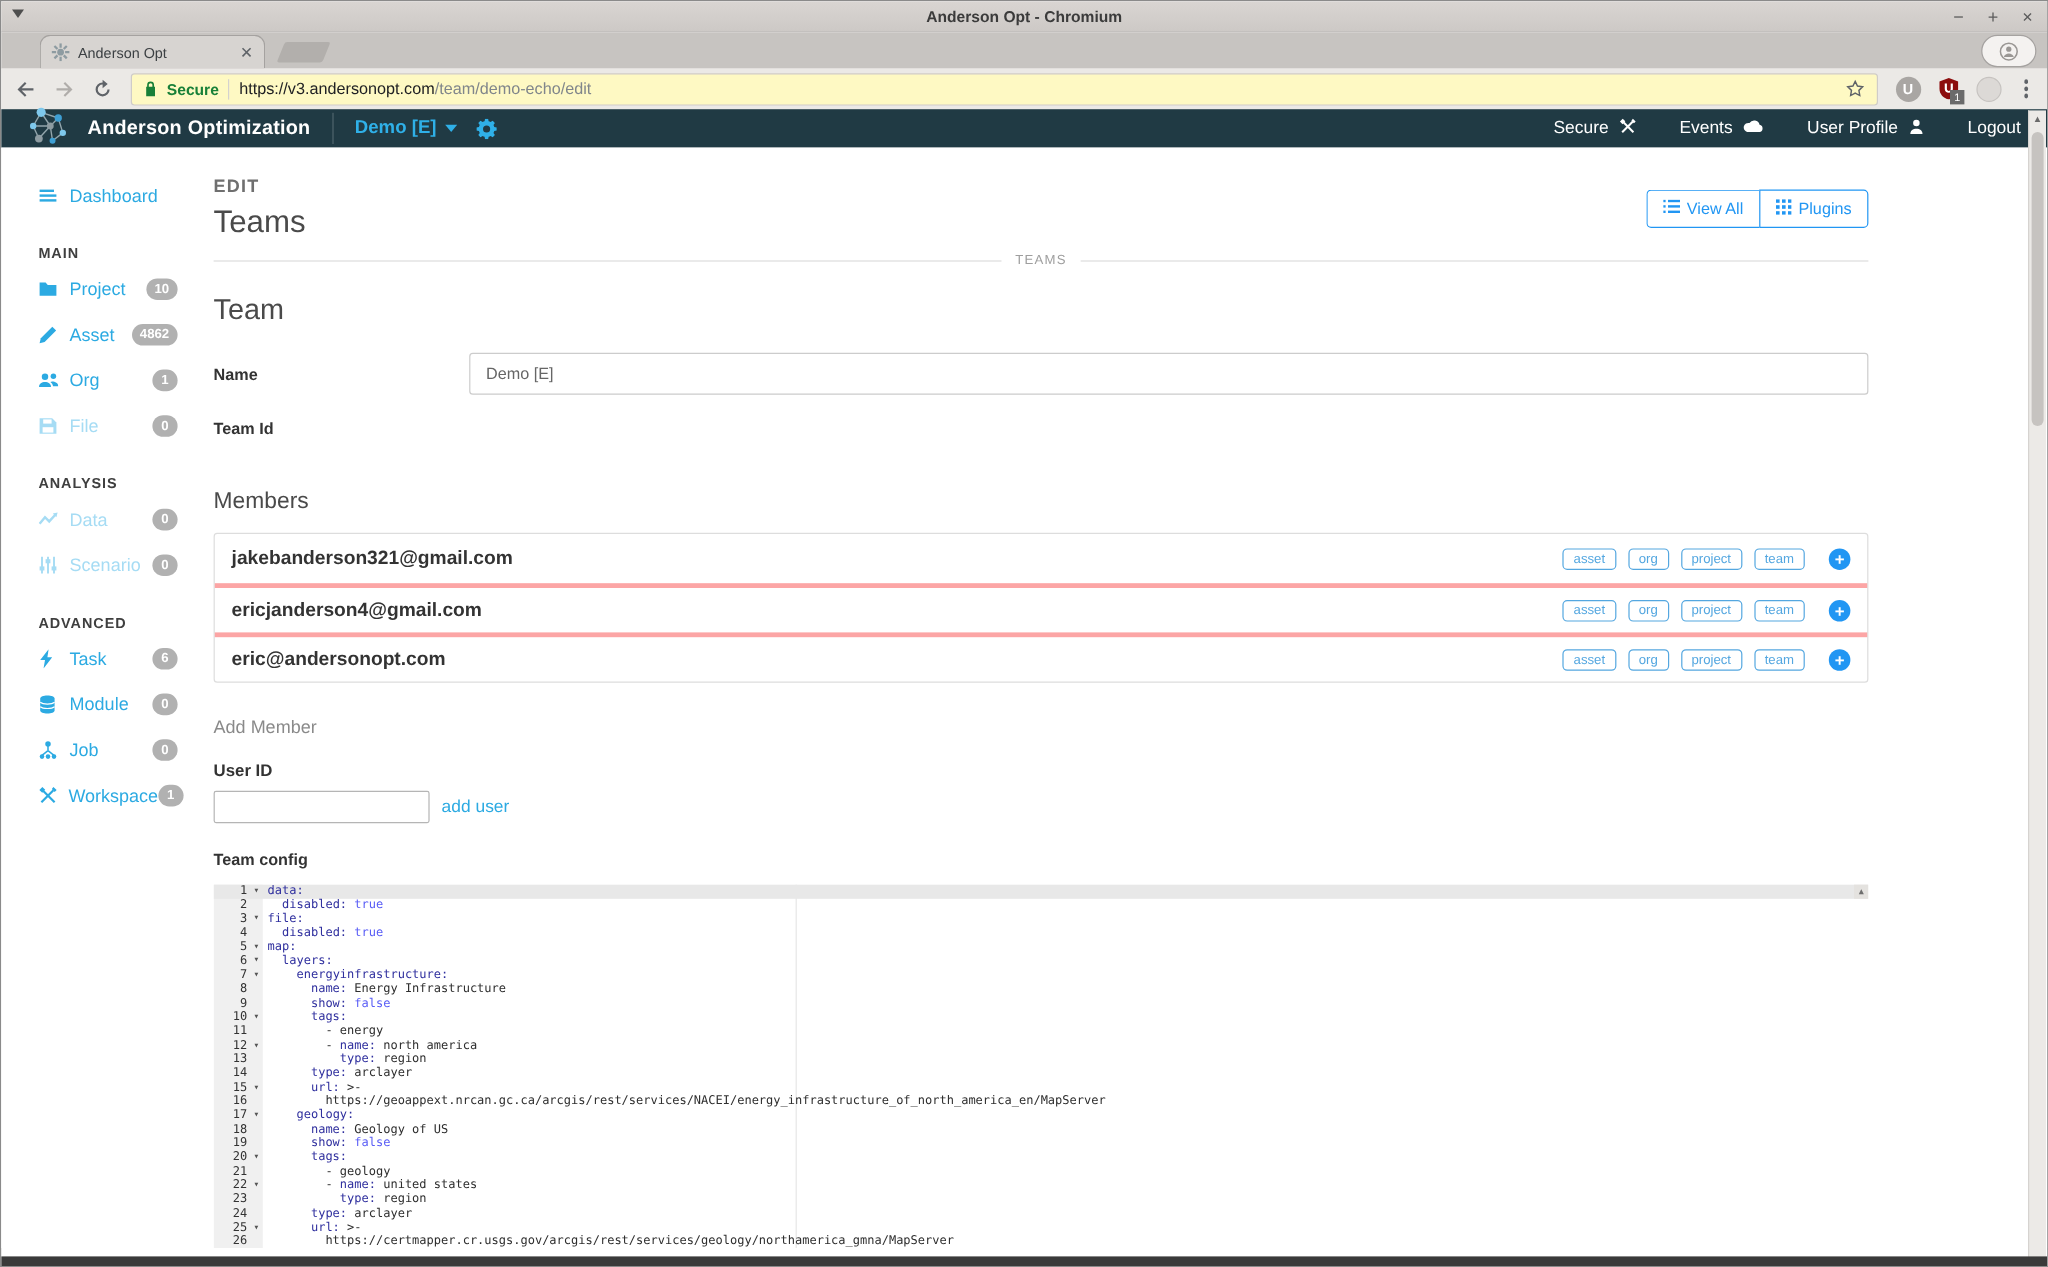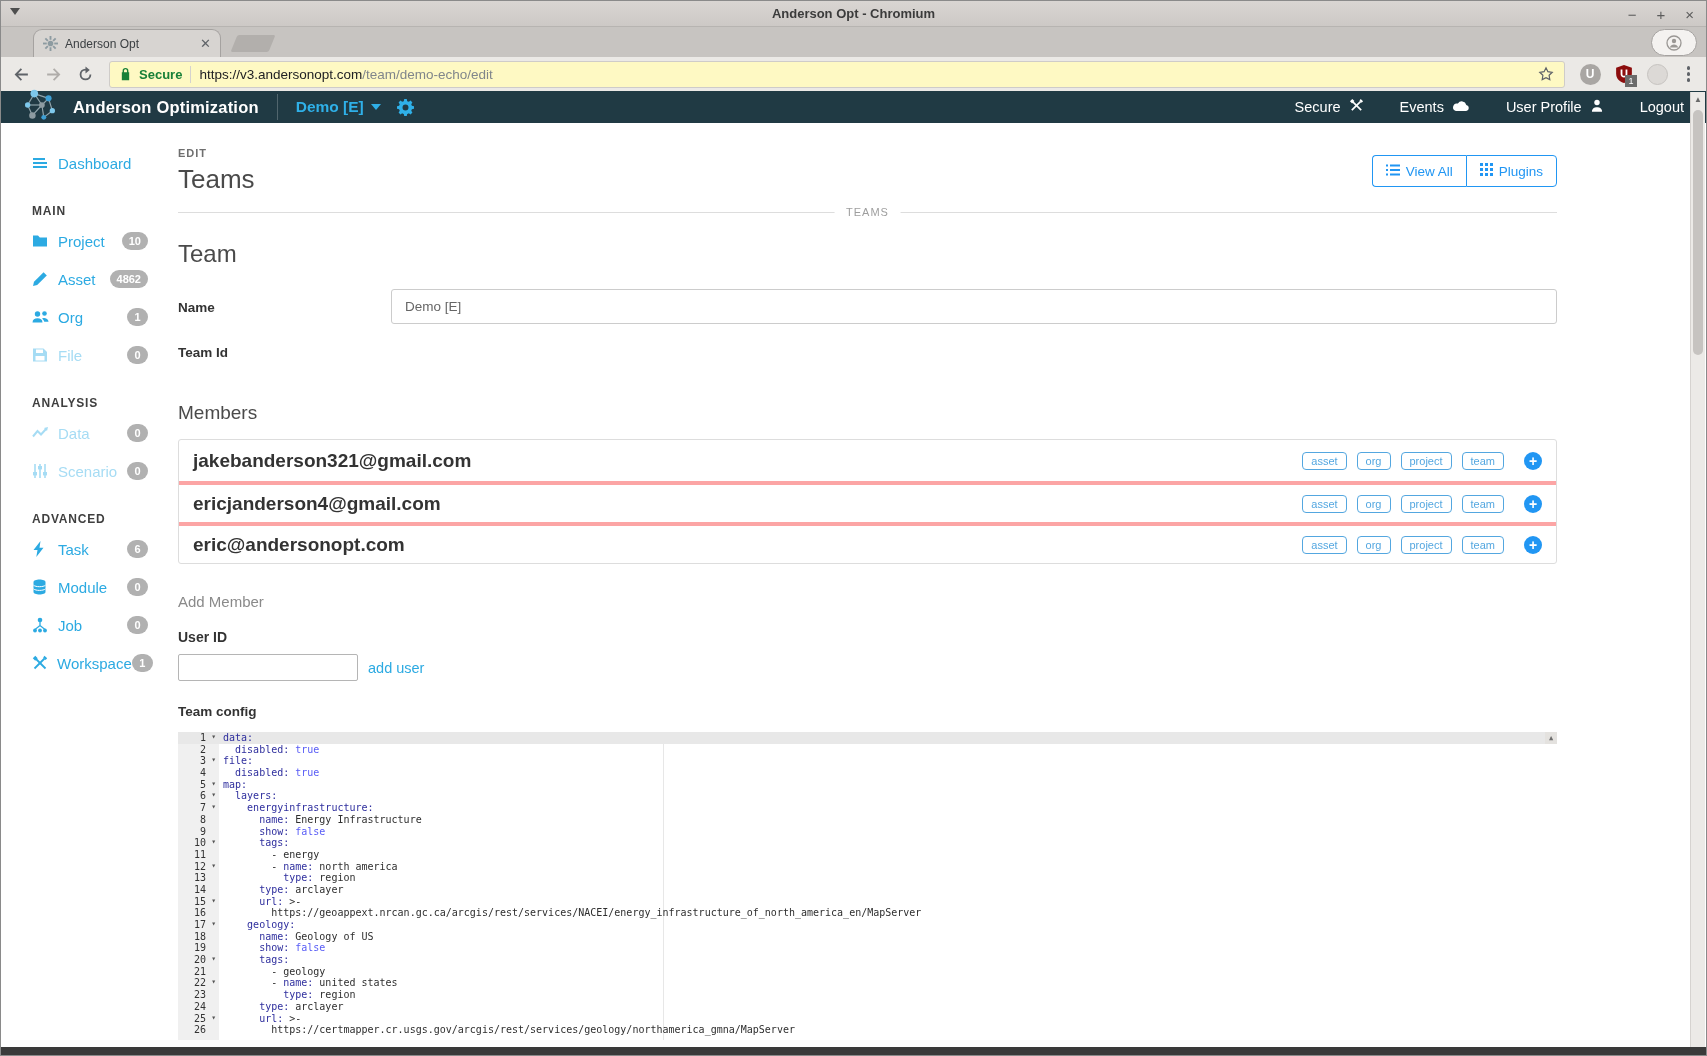--- a/index.html
+++ b/index.html
@@ -51,37 +51,37 @@
 
   .sidebar { width:165px; flex:none; padding-top:21px; }
   .sb-item { display:flex; align-items:center; height:38px; padding-left:31px; color:#2caae2; font-size:15px; }
   .sb-item .ic { width:17px; display:flex; margin-right:9px; }
   .sb-item.disabled { color:#a6dcf4; }
   .sb-badge { margin-left:auto; margin-right:18px; background:#b1b1b1; color:#fff; border-radius:10px; font-size:11px; font-weight:bold; padding:3px 7px; min-width:21px; text-align:center; }
   .sb-title { padding-left:31px; margin-top:22px; margin-bottom:4px; font-size:12px; font-weight:bold; color:#3f3f3f; letter-spacing:.8px; }
 
   .content { width:1391px; padding:24px 0 0 12px; }
   .hdr-row { display:flex; justify-content:space-between; align-items:center; }
-  .kicker { font-size:11px; font-weight:bold; color:#6f6f6f; letter-spacing:1px; }
+  .kicker { font-size:15px; font-weight:bold; color:#6f6f6f; letter-spacing:1px; }
   .h1 { font-size:26px; color:#4a4a4a; margin-top:5px; }
   .btn-group { display:flex; }
   .btn { display:flex; align-items:center; gap:6px; border:1px solid #2196f3; color:#2196f3; background:#fff; font-size:13.5px; padding:7px 13px; }
   .btn:first-child { border-radius:4px 0 0 4px; border-right:none; }
   .btn:last-child { border-radius:0 4px 4px 0; }
   .divider { margin-top:17px; border-top:1px solid #ddd; position:relative; }
   .divider span { position:absolute; top:-7px; left:50%; transform:translateX(-50%); background:#fff; padding:0 12px; font-size:11px; color:#9e9e9e; letter-spacing:1px; }
   .h2 { font-size:24px; color:#4a4a4a; margin-top:27px; }
   .form-row { display:flex; align-items:flex-end; margin-top:21px; }
   .form-label { width:213px; font-size:13.5px; font-weight:bold; color:#333; padding-bottom:9px; }
   .form-input { flex:1; height:35px; border:1px solid #ccc; border-radius:3px; padding:0 13px; font-size:13.5px; color:#666; font-family:"Liberation Sans",sans-serif; outline:none; background:#fff; }
   .h3 { font-size:19px; color:#4a4a4a; margin-top:33px; }
   .members { border:1px solid #ddd; border-radius:3px; margin-top:15px; }
   .member-row { display:flex; align-items:center; height:41px; padding:0 14px; }
   .member-row + .member-row { border-top:4px solid #fca5a5; }
-  .member-email { font-size:19px; font-weight:bold; color:#333; }
+  .member-email { font-size:16px; font-weight:bold; color:#333; }
   .member-badges { margin-left:auto; display:flex; align-items:center; gap:10px; }
   .m-badge { border:1px solid #54a7e0; color:#54a7e0; background:#fff; border-radius:4px; font-size:11px; padding:2px 8px; }
   .m-plus { width:18px; height:18px; border-radius:50%; background:#2196f3; color:#fff; font-size:14px; font-weight:bold; display:flex; align-items:center; justify-content:center; margin-left:10px; line-height:1; }
   .add-member { margin-top:29px; font-size:15px; color:#8a8a8a; }
   .uid-label { margin-top:19px; font-size:14px; font-weight:bold; color:#333; }
   .uid-row { margin-top:9px; display:flex; align-items:center; }
   .uid-input { width:180px; height:27px; border:1px solid #b5b5b5; border-radius:2px; padding:0 8px; font-size:13px; color:#555; outline:none; }
   .add-user { margin-left:10px; color:#2caae2; font-size:14.5px; }
   .cfg-label { margin-top:23px; font-size:13.5px; font-weight:bold; color:#333; }
 

